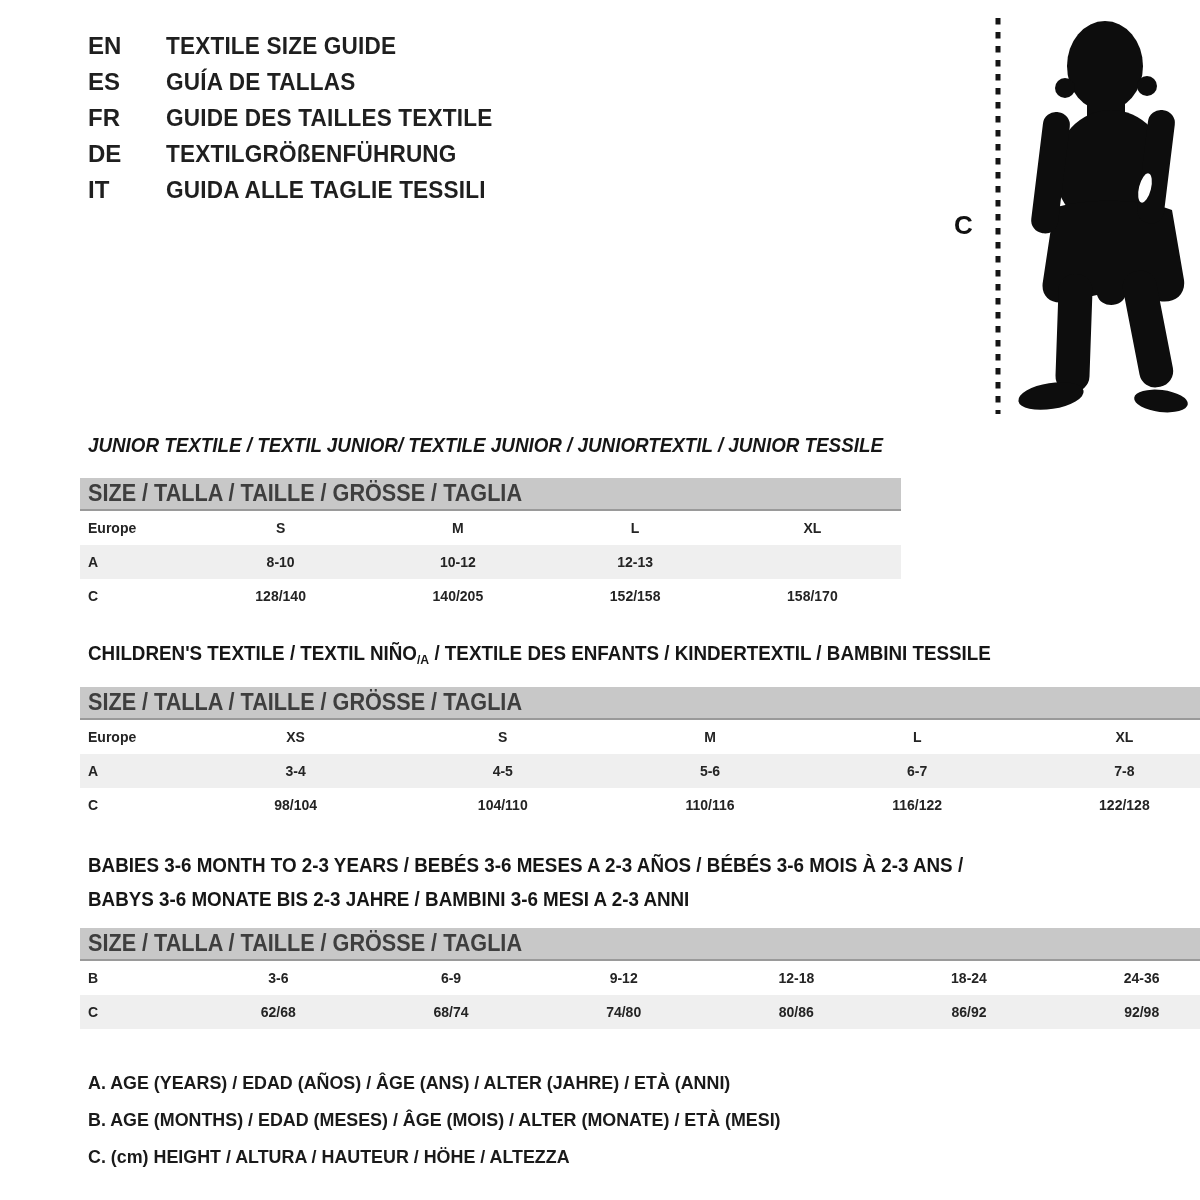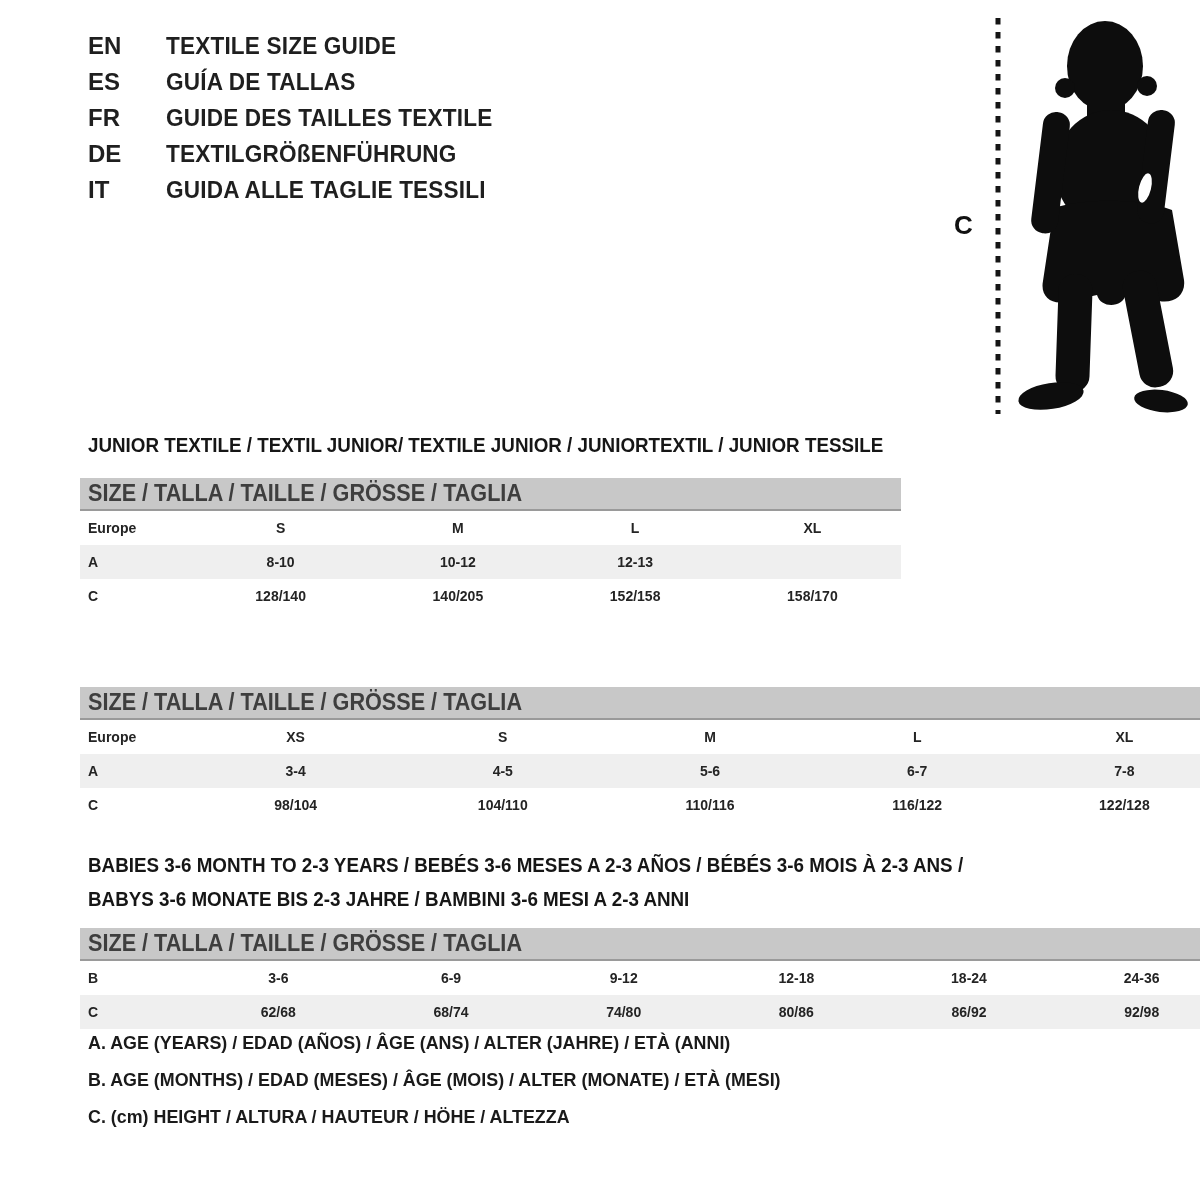--- a/index.html
+++ b/index.html
@@ -23,21 +23,21 @@
   .size-bar{height:31px;line-height:31px;background:#c8c8c8;border-bottom:2px solid #9a9a9a;
             padding-left:8px;font-size:23px;font-weight:700;color:#3e3e3e;}
   .row{display:grid;height:34px;line-height:34px;font-size:14px;font-weight:700;color:#242424;}
   .cols-4{grid-template-columns:112px repeat(4,1fr);}
   .cols-5{grid-template-columns:112px repeat(5,1fr);}
   .cols-6{grid-template-columns:112px repeat(6,1fr);}
   .cell{text-align:center;}
   .label{text-align:left;padding-left:8px;}
   .row.shaded{background:#efefef;}
   
-  .legend{position:absolute;left:40px;top:1024px;}
+  .legend{position:absolute;left:40px;top:1064px;}
   .legend-line{height:37px;line-height:37px;font-size:19px;font-weight:700;white-space:nowrap;color:#1a1a1a;}
 </style>
 </head>
 <body>
 
 <div class="canvas">
 
   <div class="langs">
     <div class="lang-row">
       <span class="lang-code">EN</span>
@@ -80,21 +80,21 @@
         <rect x="109" y="262" width="34" height="118" rx="16" transform="rotate(2 126 321)"></rect>
         <rect x="183" y="258" width="34" height="118" rx="16" transform="rotate(-11 200 317)"></rect>
         <ellipse cx="103" cy="384" rx="33" ry="13" transform="rotate(-9 103 384)"></ellipse>
         <ellipse cx="213" cy="389" rx="27" ry="11" transform="rotate(7 213 389)"></ellipse>
       </g>
       <ellipse cx="197" cy="176" rx="6" ry="15" fill="#ffffff" transform="rotate(14 197 176)"></ellipse>
     </svg>
     <div class="c-label">C</div>
   </div>
 
-  <div class="section-title" style="top:434px;">
+  <div class="section-title" style="top:434px;font-style:italic;">
     <span class="cond">JUNIOR TEXTILE / TEXTIL JUNIOR/ TEXTILE JUNIOR / JUNIORTEXTIL / JUNIOR TESSILE</span>
   </div>
   <div class="sg-table" style="top:478px;width:821px;">
     <div class="size-bar">
       <span class="cond">SIZE / TALLA / TAILLE / GRÖSSE / TAGLIA</span>
     </div>
     <div class="row cols-4">
       <span class="cell label">Europe</span>
       <span class="cell">S</span>
       <span class="cell">M</span>
@@ -109,20 +109,23 @@
     </div>
     <div class="row cols-4">
       <span class="cell label">C</span>
       <span class="cell">128/140</span>
       <span class="cell">140/205</span>
       <span class="cell">152/158</span>
       <span class="cell">158/170</span>
     </div>
   </div>
 
+  <div class="section-title" style="top:642px;">
+    <span class="cond"><span>CHILDREN'S TEXTILE / TEXTIL NIÑO</span><span class="sub">/A</span><span> / TEXTILE DES ENFANTS / KINDERTEXTIL / BAMBINI TESSILE</span></span>
+  </div>
   <div class="sg-table" style="top:687px;width:1148px;">
     <div class="size-bar">
       <span class="cond">SIZE / TALLA / TAILLE / GRÖSSE / TAGLIA</span>
     </div>
     <div class="row cols-5">
       <span class="cell label">Europe</span>
       <span class="cell">XS</span>
       <span class="cell">S</span>
       <span class="cell">M</span>
       <span class="cell">L</span>

